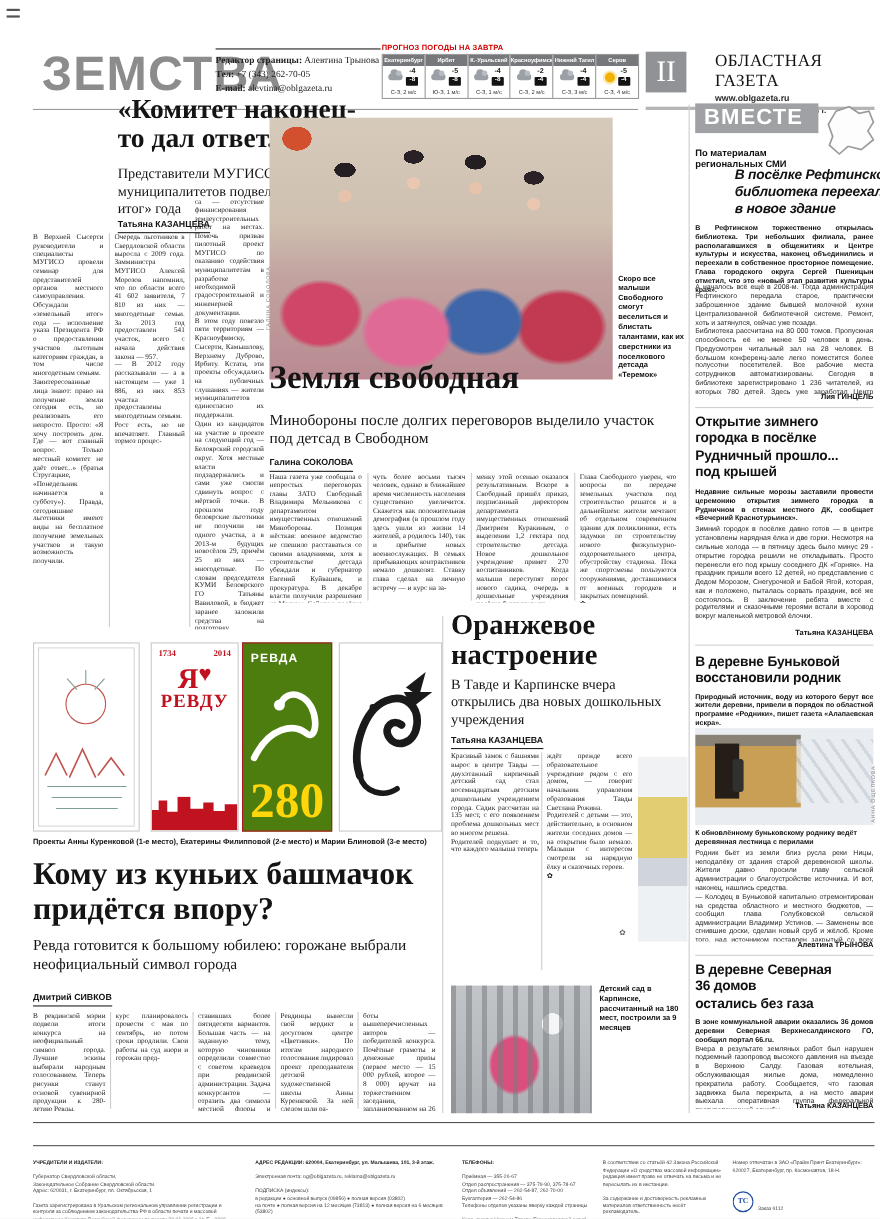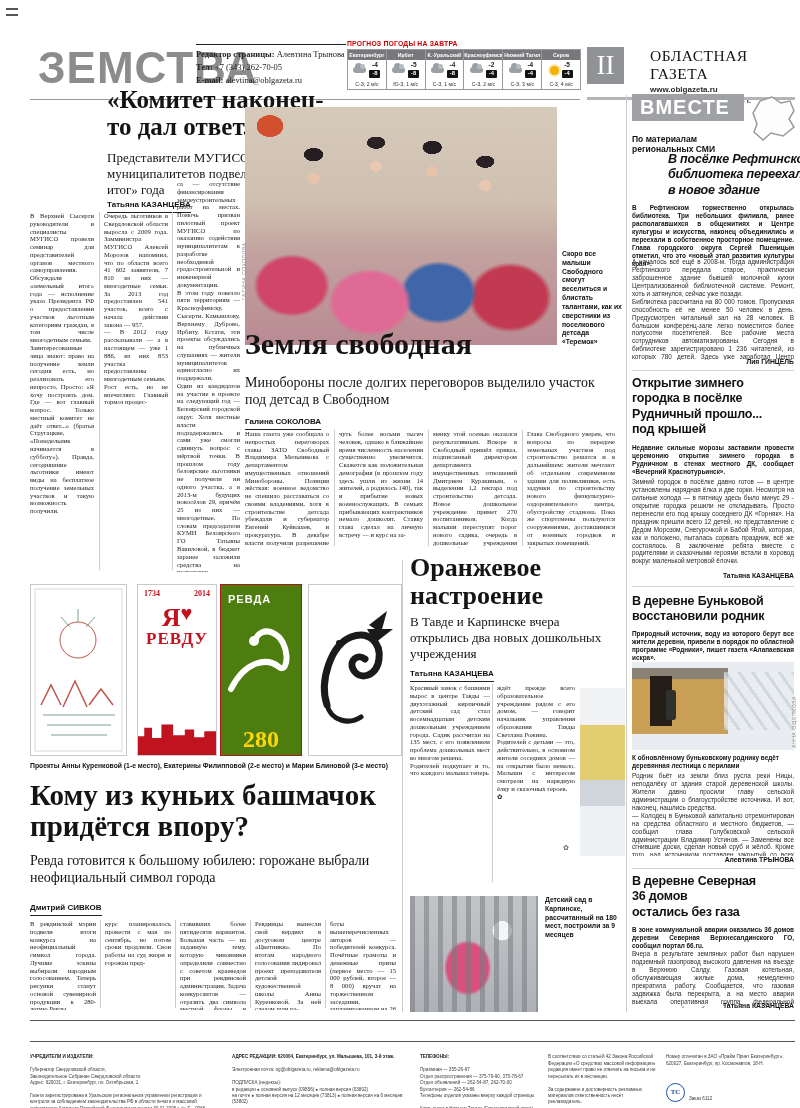--- a/index.html
+++ b/index.html
@@ -94,21 +94,21 @@
   .lyublyu-mid{text-align:center;color:#c1121f;font-family:"Liberation Serif",serif;line-height:.95;margin-top:6px;}
   .lyublyu-ya{font-size:26px;font-weight:bold;}
   .heart{display:inline-block;color:#c1121f;font-size:20px;vertical-align:6px;}
   .lyublyu-city{font-size:17px;font-weight:bold;letter-spacing:1px;}
   .skyline{position:absolute;bottom:0;left:0;width:100%;height:34px;background:#c1121f;
      clip-path:polygon(0 45%,8% 45%,8% 20%,18% 20%,18% 50%,30% 50%,30% 10%,45% 10%,45% 42%,60% 42%,60% 25%,72% 25%,72% 48%,85% 48%,85% 30%,100% 30%,100% 100%,0 100%);}
   .stamp-red{background:#4d7c0f;border:1px solid #b01620;}
   .revda-word{color:#fff;font-family:"Liberation Sans",sans-serif;font-weight:bold;font-size:11px;
               letter-spacing:1px;padding:8px 0 0 7px;}
   .num280{position:absolute;bottom:4px;width:100%;text-align:center;color:#ffd60a;
-          font-family:"Liberation Serif",serif;font-weight:bold;font-size:24px;line-height:1;}
+          font-family:"Liberation Serif",serif;font-weight:bold;font-size:45px;line-height:1;}
   
   .foot-title{font-weight:bold;font-size:11px;letter-spacing:.4px;text-align:center;color:#141414;}
   .foot-col{font-family:"Liberation Sans",sans-serif;font-size:4.6px;line-height:1.4;color:#3c3c3c;white-space:pre-line;}
   .foot-head{font-weight:bold;color:#222;}
   .cert-logo{width:17px;height:17px;border:1.5px solid #1f4ea1;border-radius:50%;color:#1f4ea1;
              display:flex;align-items:center;justify-content:center;font-family:"Liberation Serif",serif;
              font-weight:bold;font-size:7px;float:left;margin-right:4px;}
   .foldmark{position:absolute;background:#555;width:12px;height:2px;}
 </style>
 </head>

